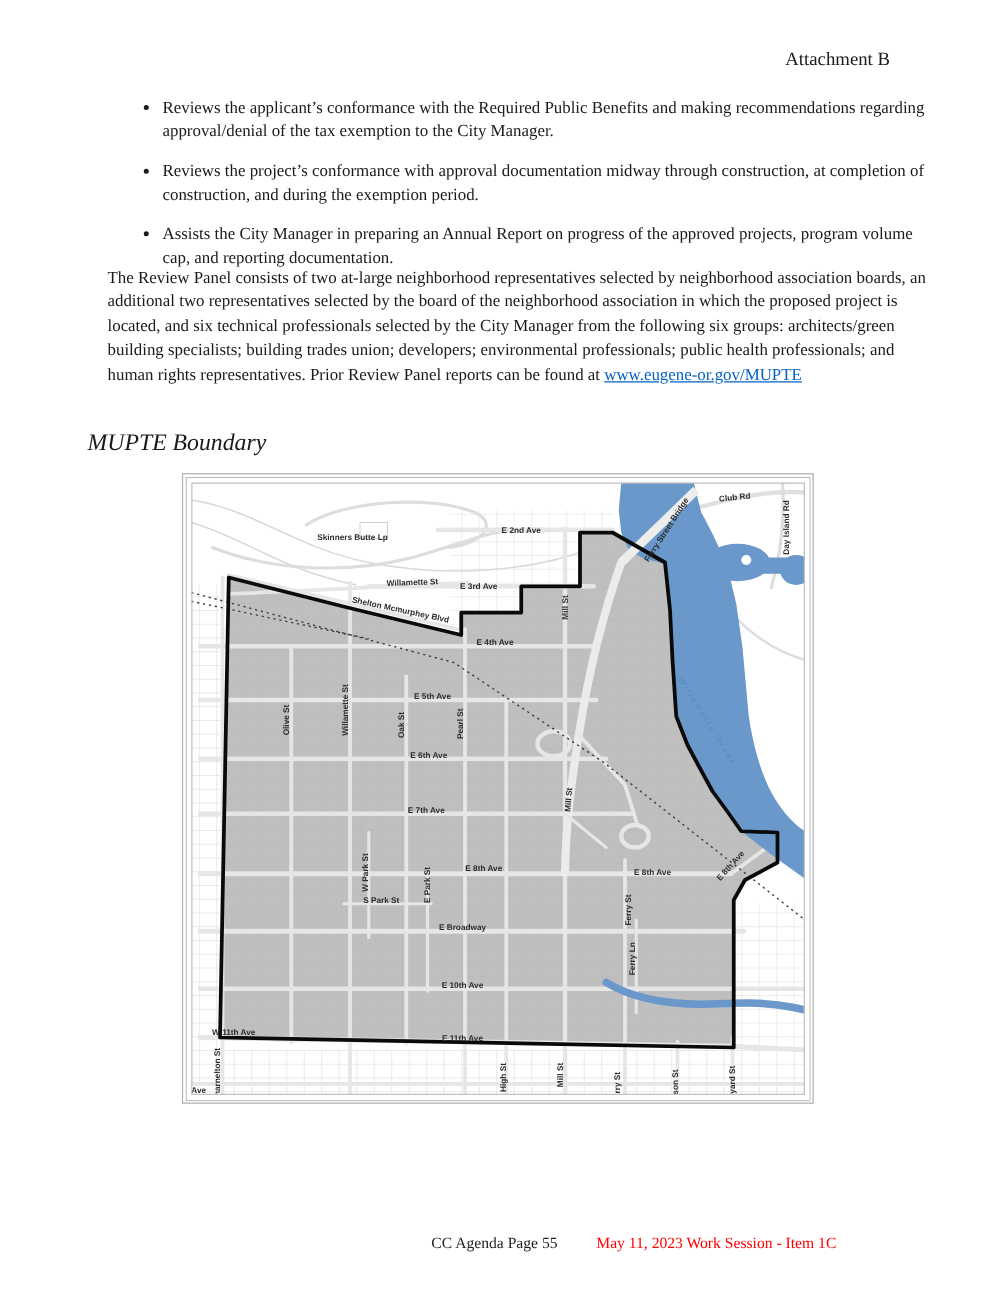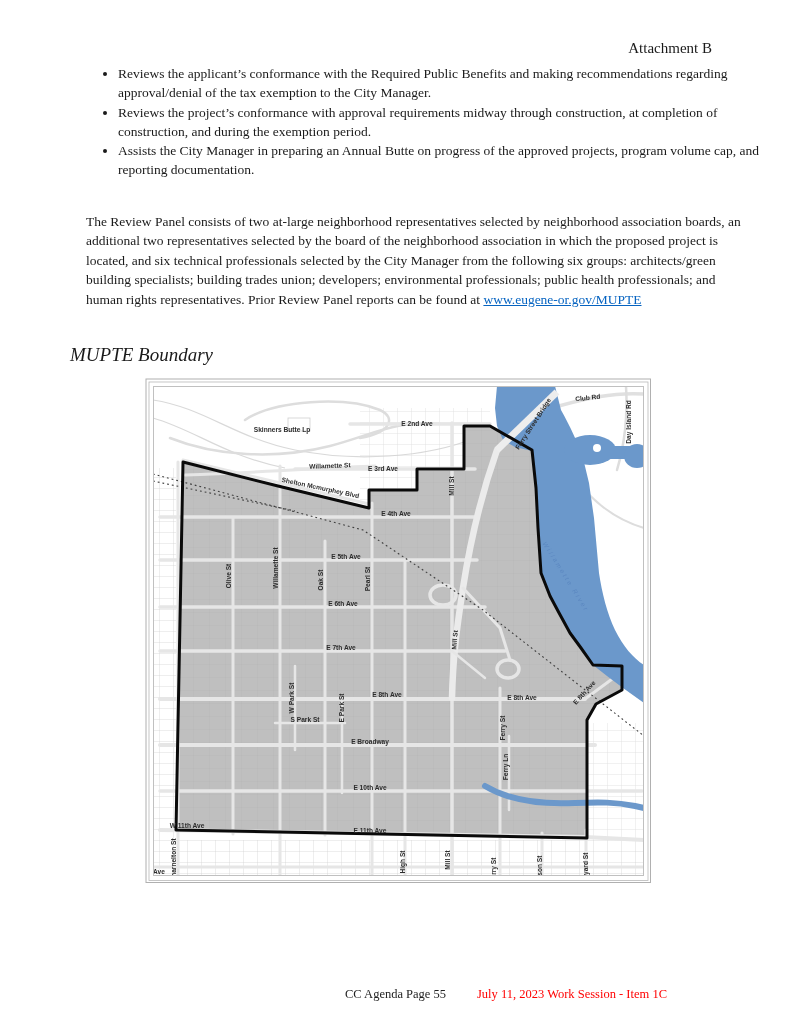--- a/index.html
+++ b/index.html
@@ -1,43 +1,43 @@
 <!DOCTYPE html>
 <html><head>
 <meta charset="utf-8">
 <style>
   html,body{margin:0;padding:0;background:#ffffff;}
   .page{position:relative;width:800px;height:1035px;background:#ffffff;overflow:hidden;
         font-family:"Liberation Serif", serif;color:#1a1a1a;}
   .attachment{position:absolute;top:40px;right:88px;font-size:15px;}
   ul.bullets{position:absolute;top:64px;left:70px;width:648px;margin:0;padding:0 0 0 48px;
         font-size:13.5px;line-height:19.3px;list-style:disc;}
-  ul.bullets li{margin:0;padding:0;}
+  ul.bullets li{margin:12px;padding:0;}
   .para{position:absolute;top:196px;left:70px;width:662px;font-size:13.5px;line-height:19.4px;margin:16px;}
   .para a{color:#0563C1;text-decoration:underline;}
   .map-heading{position:absolute;top:344px;left:70px;font-size:19px;font-style:italic;margin:0;}
   .map-wrap{position:absolute;top:378px;left:145px;width:507px;height:506px;}
   .footer{position:absolute;top:987px;left:0;width:800px;font-size:12.5px;}
   .footer .pg{position:absolute;left:345px;top:0;color:#222;}
   .footer .sess{position:absolute;left:477px;top:0;color:#ff0000;}
   .mlabel{font-family:"Liberation Sans", sans-serif;font-size:6.6px;font-weight:bold;
           fill:#2d2d2d;text-anchor:middle;}
   .mlabel.river{fill:#5b87c0;font-weight:normal;font-style:italic;letter-spacing:2.2px;font-size:6.4px;}
 </style>
 </head>
 <body>
 
 <div class="page">
 
   <div class="attachment">Attachment B</div>
 
   <ul class="bullets">
     <li><span>Reviews the applicant’s conformance with the Required Public Benefits and making recommendations regarding approval/denial of the tax exemption to the City Manager.</span></li>
-    <li><span>Reviews the project’s conformance with approval requirements midway through construction, at completion of construction, and during the exemption period.</span></li>
-    <li><span>Assists the City Manager in preparing an Annual Butte on progress of the approved projects, program volume cap, and reporting documentation.</span></li>
+    <li><span>Reviews the project’s conformance with approval documentation midway through construction, at completion of construction, and during the exemption period.</span></li>
+    <li><span>Assists the City Manager in preparing an Annual Report on progress of the approved projects, program volume cap, and reporting documentation.</span></li>
   </ul>
 
   <p class="para"><span>The Review Panel consists of two at-large neighborhood representatives selected by neighborhood association boards, an additional two representatives selected by the board of the neighborhood association in which the proposed project is located, and six technical professionals selected by the City Manager from the following six groups: architects/green building specialists; building trades union; developers; environmental professionals; public health professionals; and human rights representatives. Prior Review Panel reports can be found at </span><a href="#">www.eugene-or.gov/MUPTE</a></p>
 
   <p class="map-heading">MUPTE Boundary</p>
 
   <div class="map-wrap">
     <svg width="507" height="506" viewBox="0 0 507 506">
       <defs>
         <pattern id="pGray" width="16" height="13" patternUnits="userSpaceOnUse">
@@ -181,16 +181,16 @@
         <rect x="499" y="0" width="8" height="506" fill="#ffffff"></rect>
         <rect x="1" y="1" width="504.5" height="503.5" fill="none" stroke="#b0b0b0" stroke-width="1"></rect>
         <rect x="4" y="4" width="499" height="498.5" fill="none" stroke="#b8b8b8" stroke-width="0.8"></rect>
         <rect x="8.5" y="8.5" width="490" height="489" fill="none" stroke="#c0c0c0" stroke-width="1"></rect>
       </g>
     </svg>
   </div>
 
   <div class="footer">
     <span class="pg">CC Agenda Page 55</span>
-    <span class="sess">July 11, 2023 Work Session - Item 1C</span>
+    <span class="sess">May 11, 2023 Work Session - Item 1C</span>
   </div>
 
 </div>
 
 </body></html>

